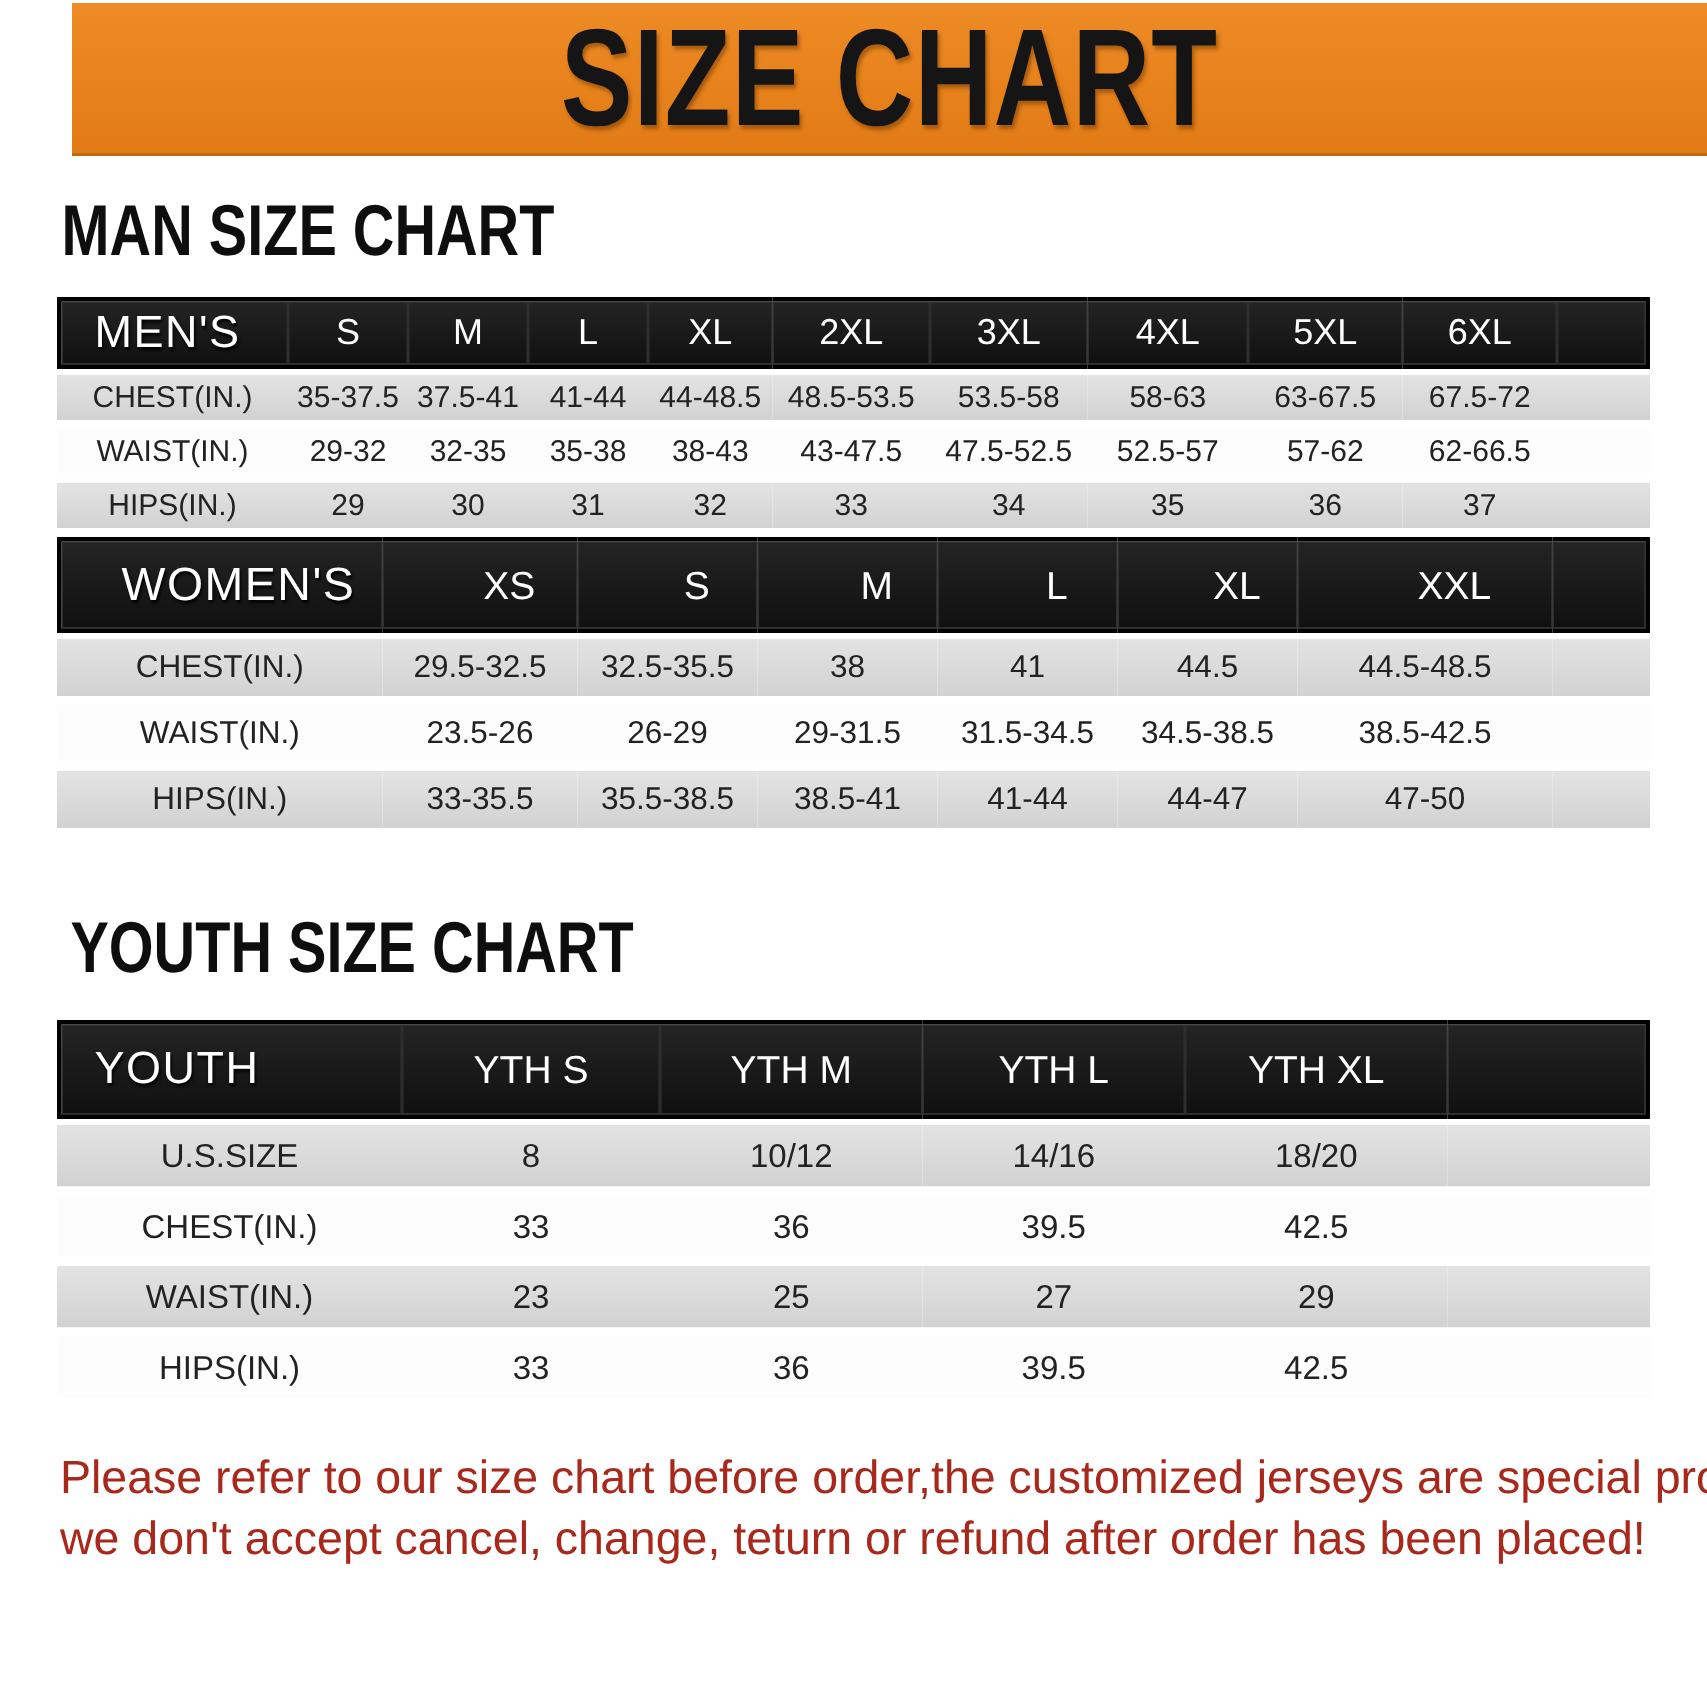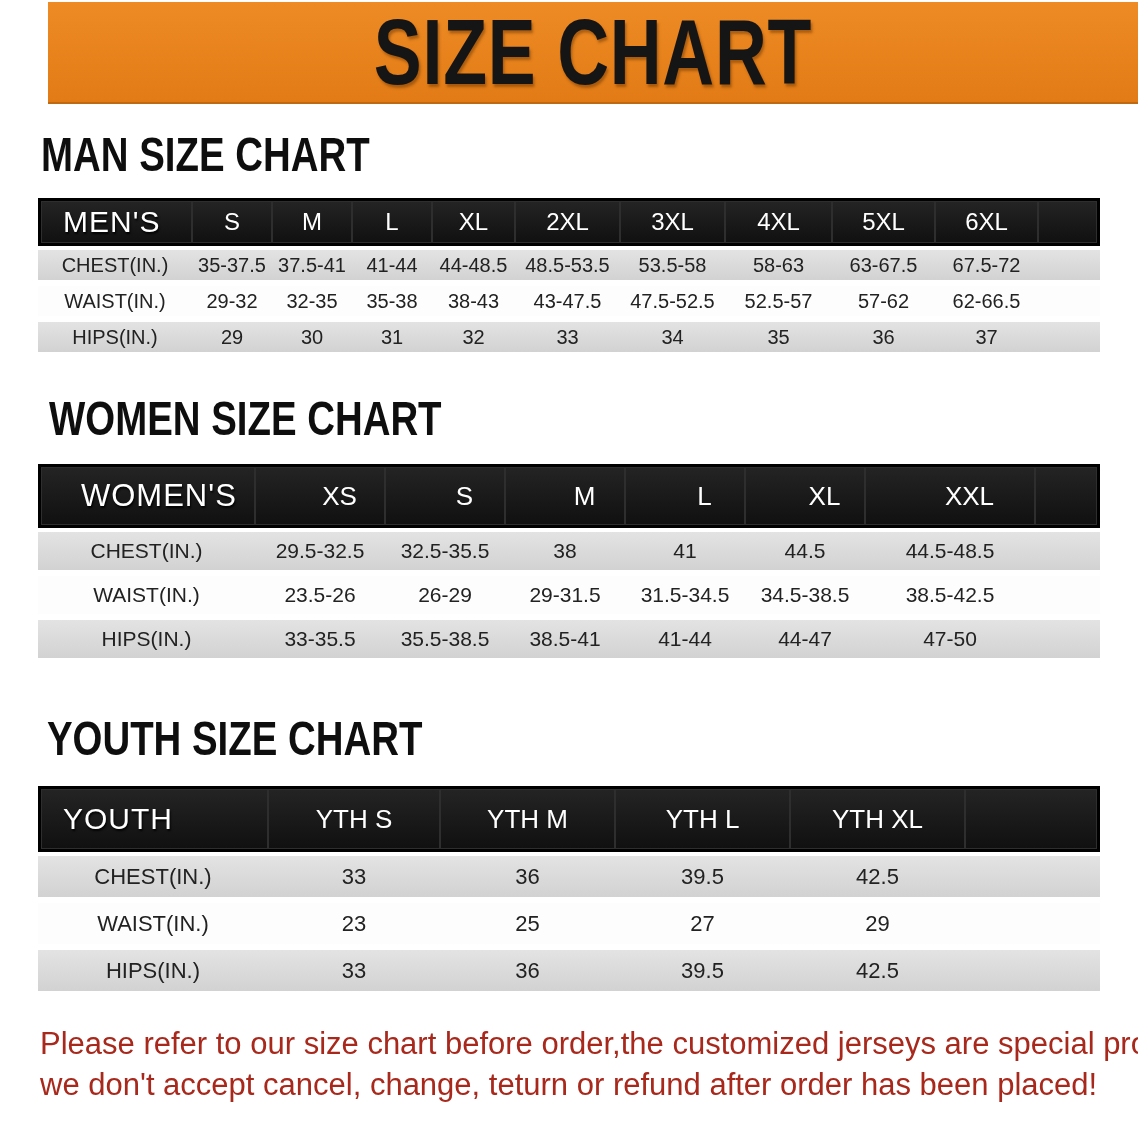--- a/index.html
+++ b/index.html
@@ -151,21 +151,20 @@
             <td>34</td>
             <td>35</td>
             <td>36</td>
             <td>37</td>
             <td></td>
           </tr>
         </tbody>
       </table>
     </div>
     <div class="size-section s1">
-      <h2 class="section-heading"><span class="cond">WOMEN SIZE CHART</span></h2>
       <table class="size-table">
         <colgroup>
           <col style="width: 217px;">
           <col style="width: 130px;">
           <col style="width: 120px;">
           <col style="width: 120px;">
           <col style="width: 120px;">
           <col style="width: 120px;">
           <col style="width: 170px;">
           <col style="width: 65px;">
@@ -232,20 +231,28 @@
             <th class="header-label">YOUTH</th>
             <th>YTH S</th>
             <th>YTH M</th>
             <th>YTH L</th>
             <th>YTH XL</th>
             <th></th>
           </tr>
         </thead>
         <tbody>
           <tr>
+            <td class="row-label">U.S.SIZE</td>
+            <td>8</td>
+            <td>10/12</td>
+            <td>14/16</td>
+            <td>18/20</td>
+            <td></td>
+          </tr>
+          <tr>
             <td class="row-label">CHEST(IN.)</td>
             <td>33</td>
             <td>36</td>
             <td>39.5</td>
             <td>42.5</td>
             <td></td>
           </tr>
           <tr>
             <td class="row-label">WAIST(IN.)</td>
             <td>23</td>

